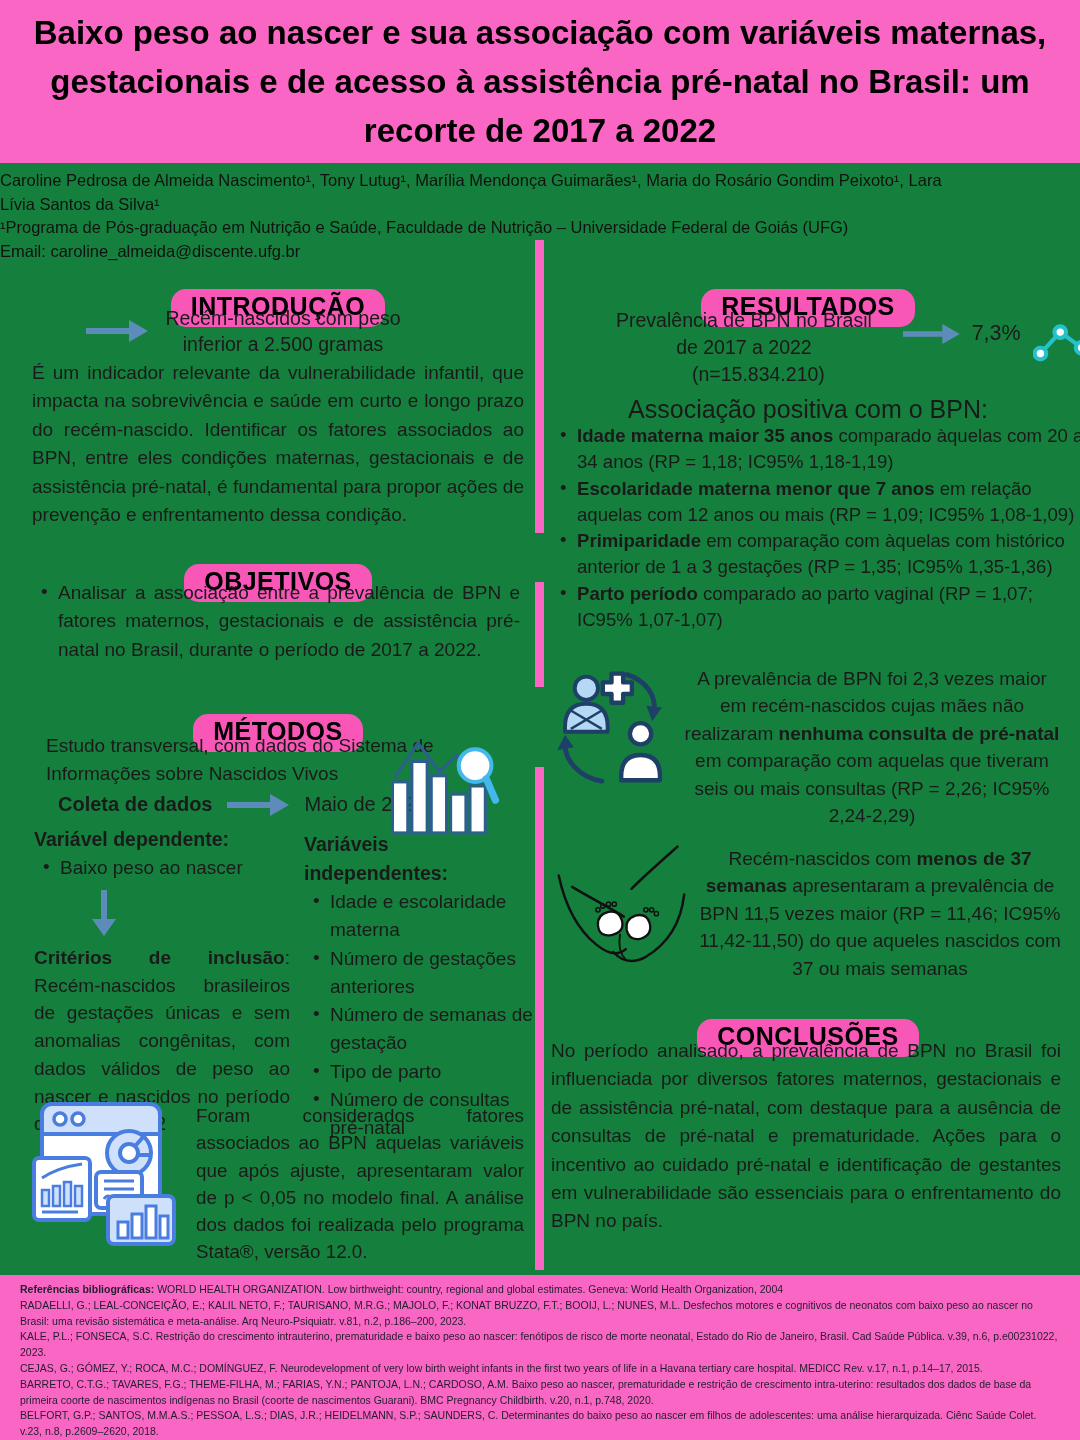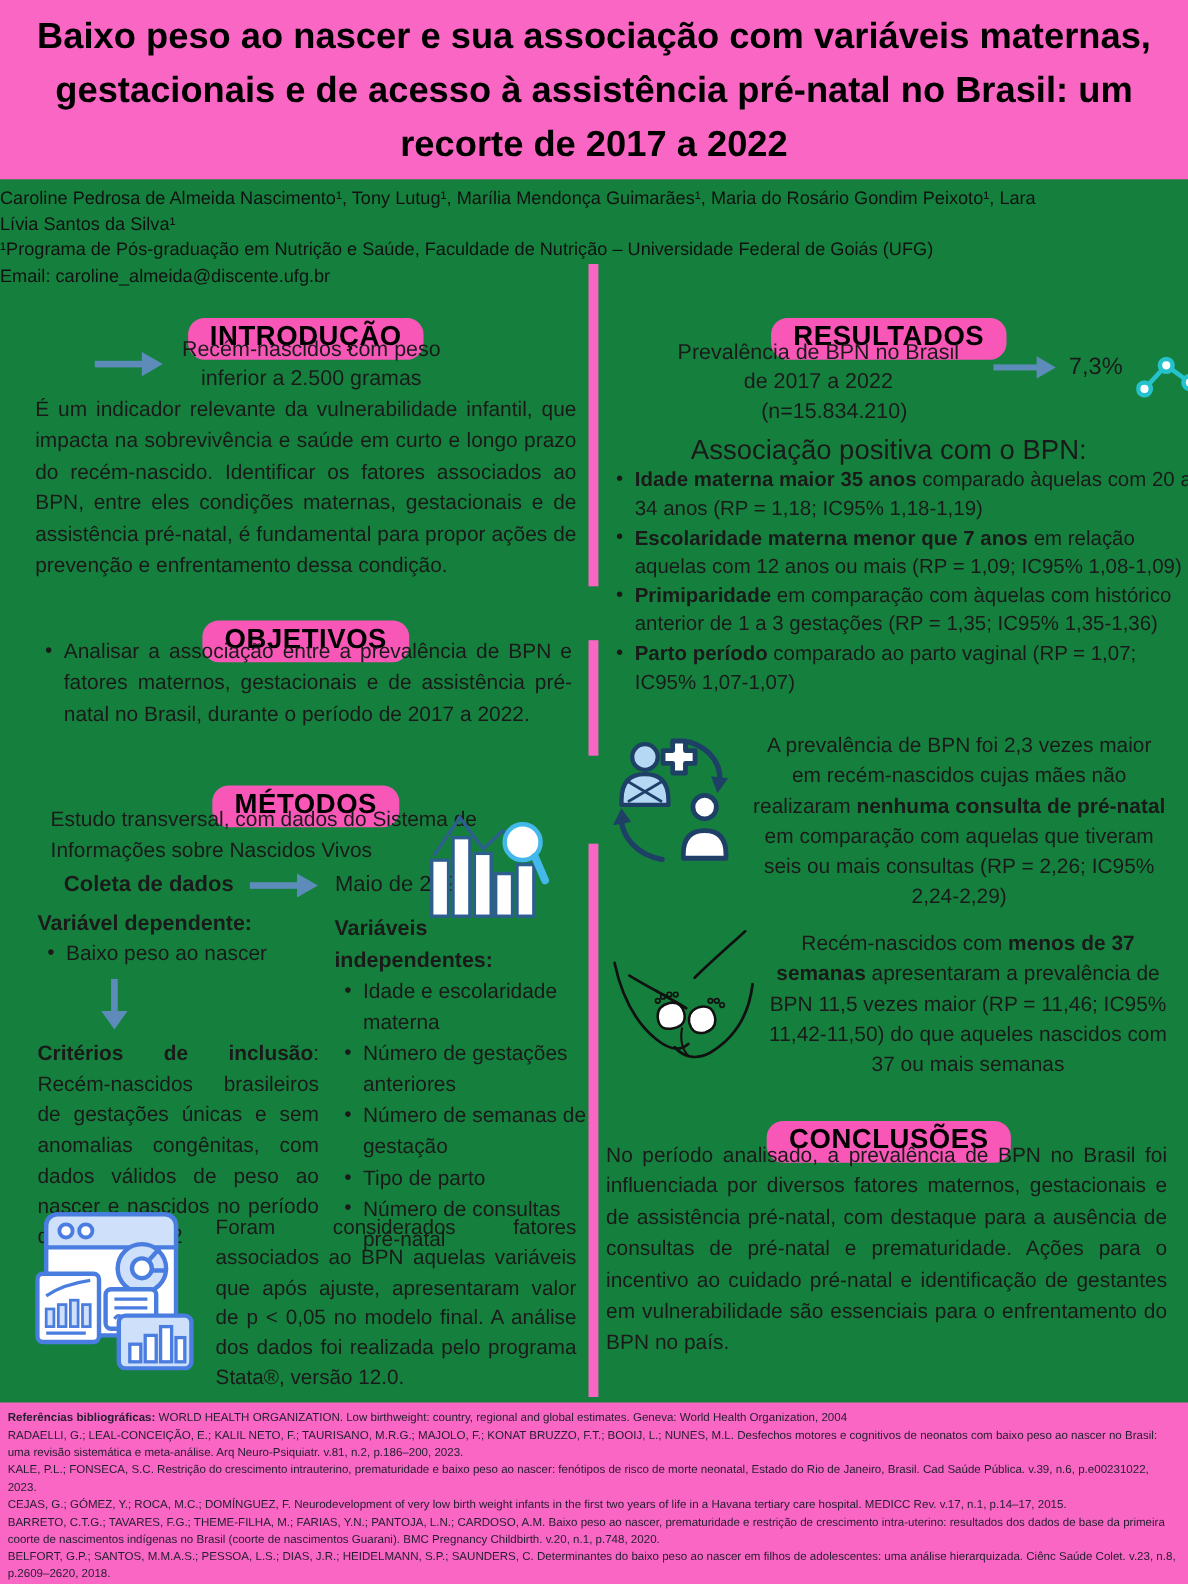--- a/index.html
+++ b/index.html
@@ -68,21 +68,21 @@
   .prev-n{margin-left:95px;text-align:left;}
   .prev-value{font-size:21.5px;padding-top:14px;}
   .assoc-title{text-align:center;font-weight:normal;font-size:25px;}
   .result-list{font-size:18.6px;line-height:26.3px;padding-left:24px;}
   .hl-row{display:flex;align-items:flex-start;gap:10px;}
   .hl-text{font-size:19px;line-height:27.4px;text-align:center;}
   .consulta-text{width:378px;padding-top:2px;}
   .semanas-text{width:362px;padding-top:6px;}
   
   .footer{position:absolute;left:0;top:1275px;width:1080px;height:165px;background:var(--pink);
-          box-sizing:border-box;padding:7px 7px 0;color:#221d30;}
+          box-sizing:border-box;padding:7px 20px 0;color:#221d30;}
   .footer p{margin:0;font-size:10.5px;line-height:15.8px;}
   .footer b{font-weight:bold;}
 </style>
 </head>
 <body>
 
 <div class="poster">
 
   <div class="header">
     <div class="title">Baixo peso ao nascer e sua associação com variáveis maternas, gestacionais e de acesso à assistência pré-natal no Brasil: um recorte de 2017 a 2022</div>

